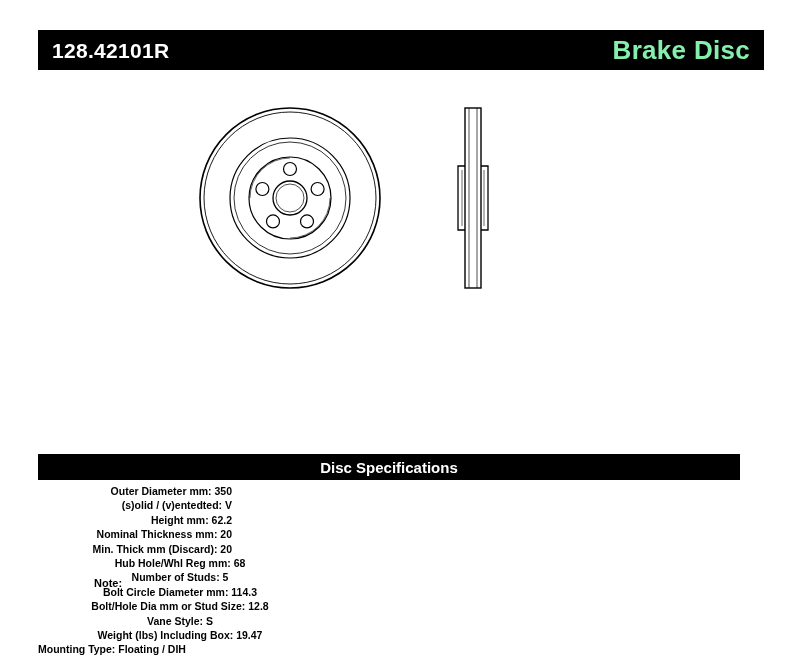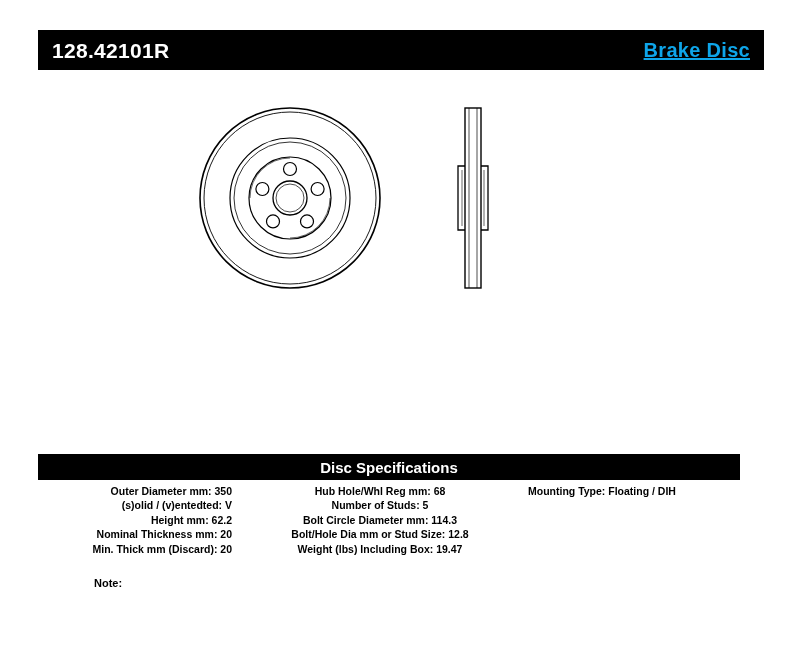--- a/index.html
+++ b/index.html
@@ -39,26 +39,25 @@
     padding: 0 14px;
   }
   .header-part {
     color: #ffffff;
     font-size: 21px;
     font-weight: bold;
     letter-spacing: 0.3px;
     line-height: 1;
   }
   .header-title {
-    color: #0ea5e9;
-    font-size: 20px;
+    color: #86efac;
+    font-size: 26px;
     font-weight: bold;
     letter-spacing: 0.3px;
     line-height: 1;
-    text-decoration: underline;
   }
 
   
   .drawing {
     position: absolute;
     left: 38px;
     top: 70px;
     width: 726px;
     height: 350px;
   }
@@ -82,21 +81,21 @@
     line-height: 1;
   }
 
   .spec-cols {
     position: absolute;
     left: 38px;
     top: 476px;
     width: 726px;
     height: 110px;
     display: flex;
-    flex-direction: row;
+    flex-direction: column;
   }
   .col {
     box-sizing: border-box;
   }
   .col-left {
     width: 200px;
     text-align: right;
     padding-right: 6px;
   }
   .col-mid {
@@ -183,20 +182,21 @@
       <div class="spec-line">(s)olid / (v)entedted: V</div>
       <div class="spec-line">Height mm: 62.2</div>
       <div class="spec-line">Nominal Thickness mm: 20</div>
       <div class="spec-line">Min. Thick mm (Discard): 20</div>
     </div>
     <div class="col col-mid">
       <div class="spec-line">Hub Hole/Whl Reg mm: 68</div>
       <div class="spec-line">Number of Studs: 5</div>
       <div class="spec-line">Bolt Circle Diameter mm: 114.3</div>
       <div class="spec-line">Bolt/Hole Dia mm or Stud Size: 12.8</div>
+      <div class="spec-line">Vane Style: S</div>
       <div class="spec-line">Weight (lbs) Including Box: 19.47</div>
     </div>
     <div class="col col-right">
       <div class="spec-line">Mounting Type: Floating / DIH</div>
     </div>
   </div>
 
   <div class="note">Note:</div>
 
 </div>

